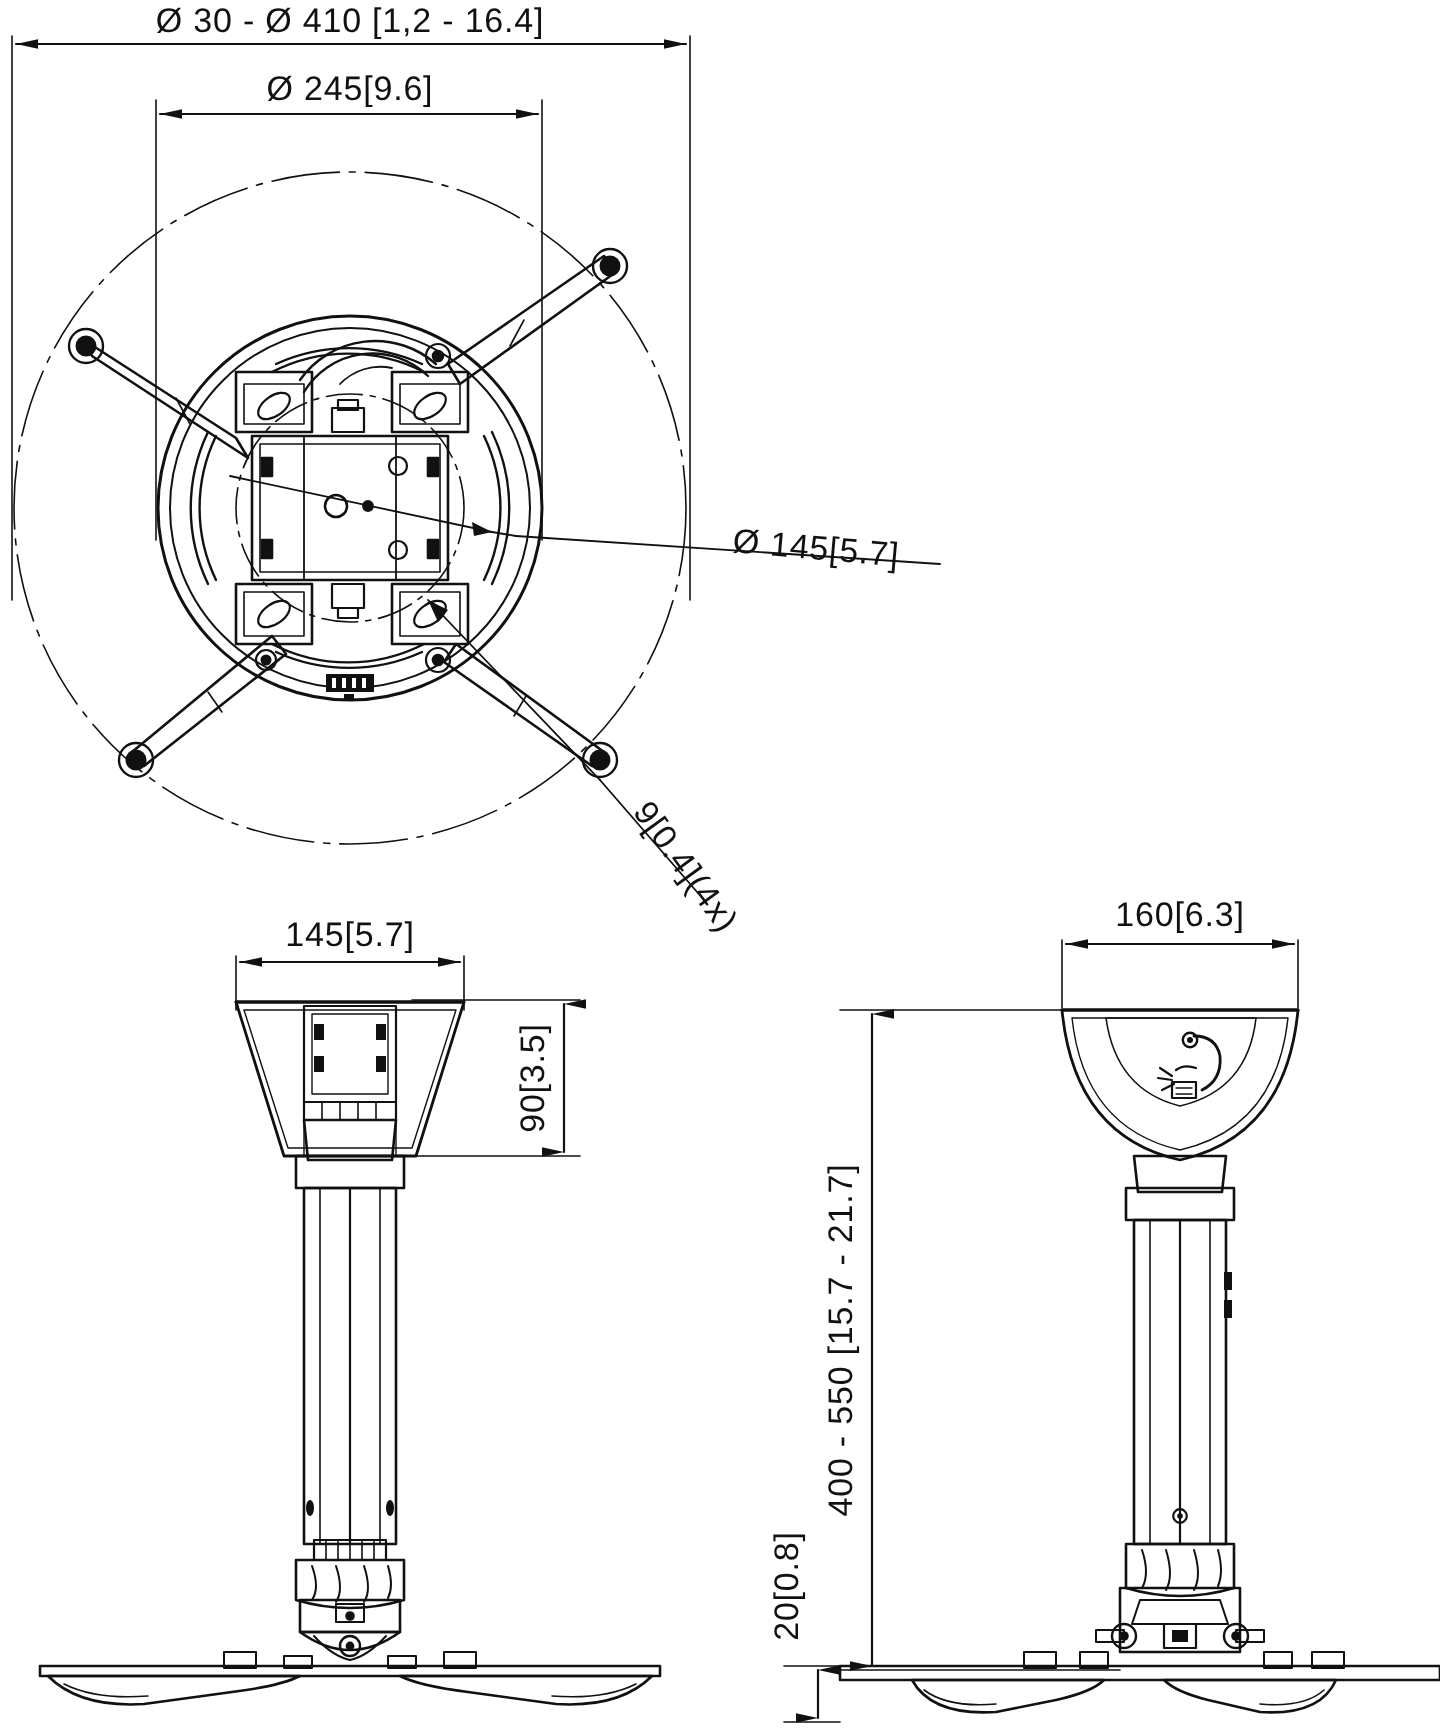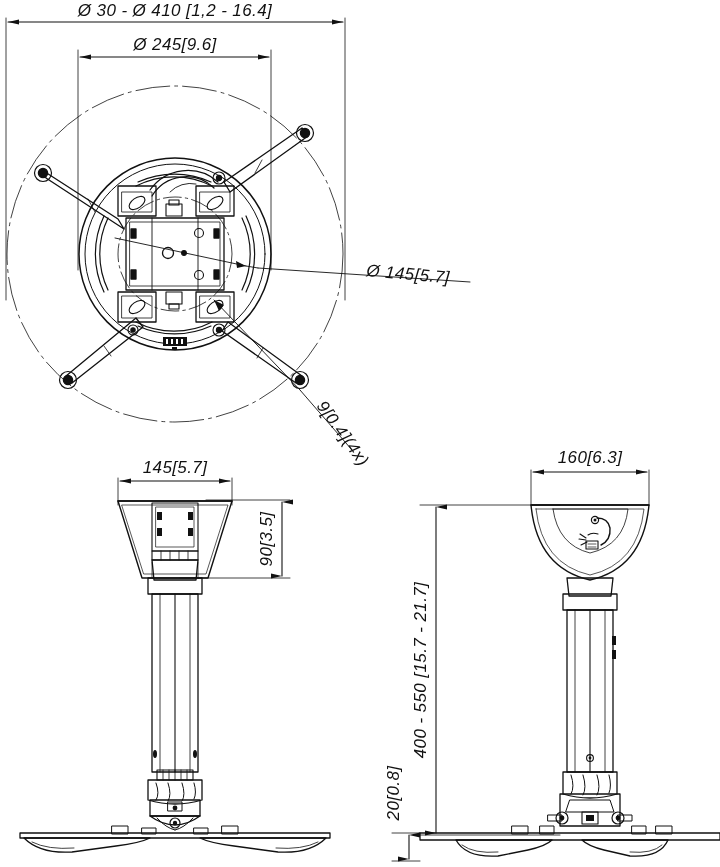--- a/index.html
+++ b/index.html
@@ -2,21 +2,21 @@
 <html><head>
 <meta charset="utf-8">
 <title>Technical Drawing</title>
 <style>
   html,body{margin:0;padding:0;background:#ffffff;}
   body{
     width:720px;height:867px;position:relative;overflow:hidden;
     font-family:"Liberation Sans","DejaVu Sans",sans-serif;
     color:#1a1a1a;
   }
-  #drawing-root{position:absolute;inset:0;width:720px;height:867px;font-style:italic;}
+  #drawing-root{position:absolute;inset:0;width:720px;height:867px;}
   svg{display:block;}
   .dimtext{
     font-family:"Liberation Sans","DejaVu Sans",sans-serif;
     fill:#111111;
     font-size:17px;
     letter-spacing:0.4px;
   }
 </style>
 </head>
 <body>

